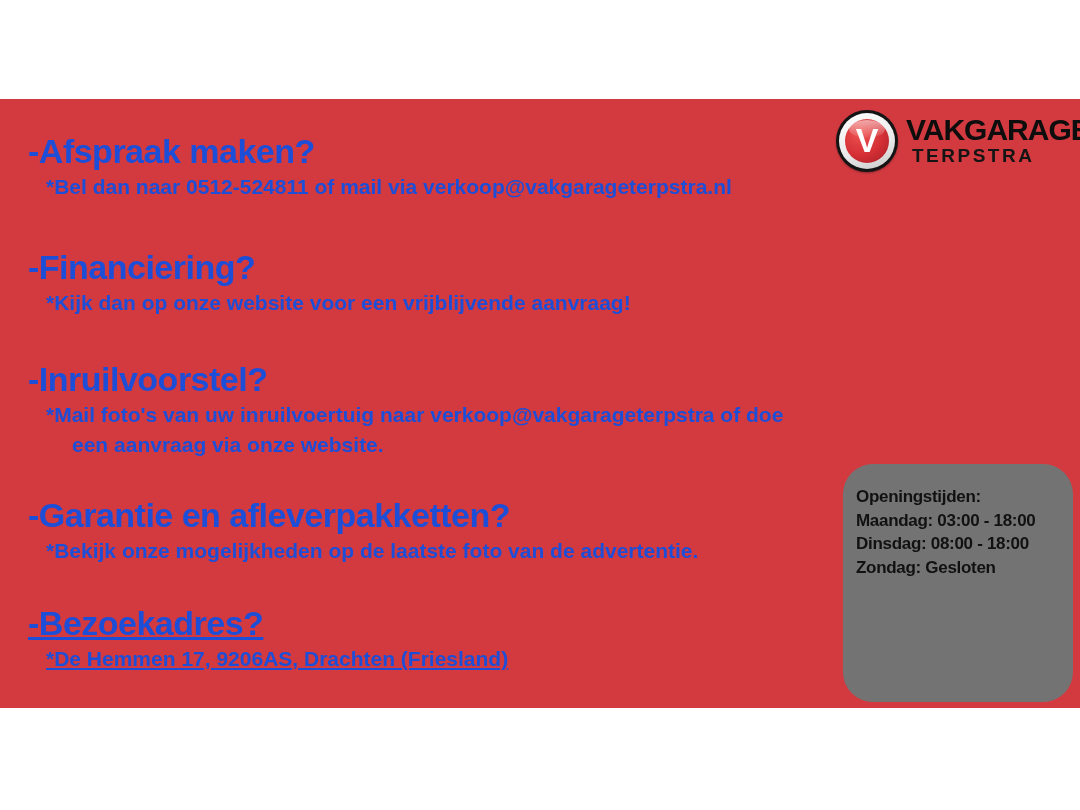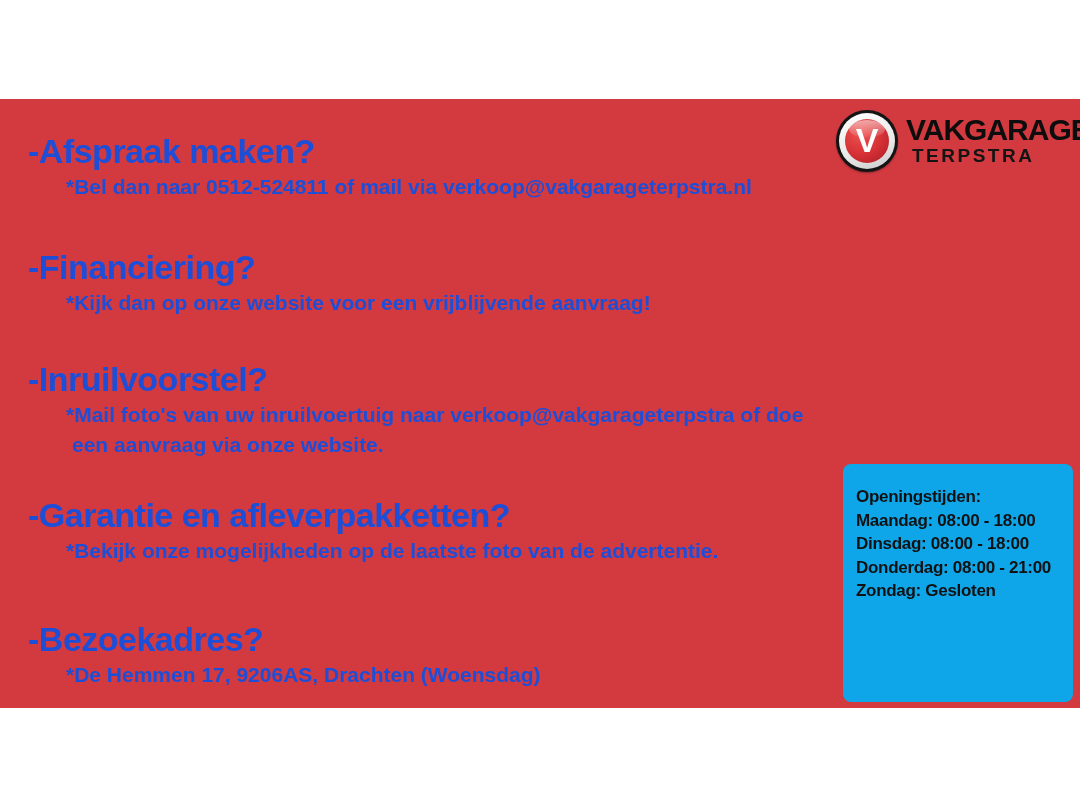--- a/index.html
+++ b/index.html
@@ -29,34 +29,34 @@
     color: #1d4ed8;
   }
   .section .heading {
     font-size: 34px;
     font-weight: bold;
     line-height: 42px;
     letter-spacing: -0.5px;
     white-space: nowrap;
   }
   .section .subline {
-    margin-left: 38px;
+    margin-left: 18px;
     font-size: 21px;
     font-weight: bold;
     line-height: 30px;
     white-space: nowrap;
   }
   .section .subline.cont {
     margin-left: 44px;
   }
   .s1 { top: 130px; }
   .s2 { top: 246px; }
   .s3 { top: 358px; }
   .s4 { top: 494px; }
-  .s5 { top: 618px; }
+  .s5 { top: 602px; text-decoration: underline; }
   
   .logo {
     position: absolute;
     left: 836px;
     top: 110px;
     display: flex;
     align-items: flex-start;
   }
   .logo-badge {
     position: relative;
@@ -119,22 +119,22 @@
     margin-left: 6px;
     white-space: nowrap;
   }
   
   .hours-card {
     position: absolute;
     left: 843px;
     top: 464px;
     width: 230px;
     height: 238px;
-    background: #0ea5e9;
-    border-radius: 8px;
+    background: #737373;
+    border-radius: 30px;
     box-sizing: border-box;
     padding: 21px 4px 0 13px;
     color: #111111;
   }
   .hours-card .hrow {
     font-size: 17px;
     font-weight: bold;
     line-height: 23.6px;
     letter-spacing: -0.3px;
     white-space: nowrap;
@@ -177,24 +177,23 @@
     <div class="subline cont">een aanvraag via onze website.</div>
   </div>
 
   <div class="section s4">
     <div class="heading">-Garantie en afleverpakketten?</div>
     <div class="subline">*Bekijk onze mogelijkheden op de laatste foto van de advertentie.</div>
   </div>
 
   <div class="section s5">
     <div class="heading">-Bezoekadres?</div>
-    <div class="subline">*De Hemmen 17, 9206AS, Drachten (Woensdag)</div>
+    <div class="subline">*De Hemmen 17, 9206AS, Drachten (Friesland)</div>
   </div>
 
   <div class="hours-card">
     <div class="hrow">Openingstijden:</div>
-    <div class="hrow">Maandag: 08:00 - 18:00</div>
+    <div class="hrow">Maandag: 03:00 - 18:00</div>
     <div class="hrow">Dinsdag: 08:00 - 18:00</div>
-    <div class="hrow">Donderdag: 08:00 - 21:00</div>
     <div class="hrow">Zondag: Gesloten</div>
   </div>
 
 </div>
 
 </body></html>

